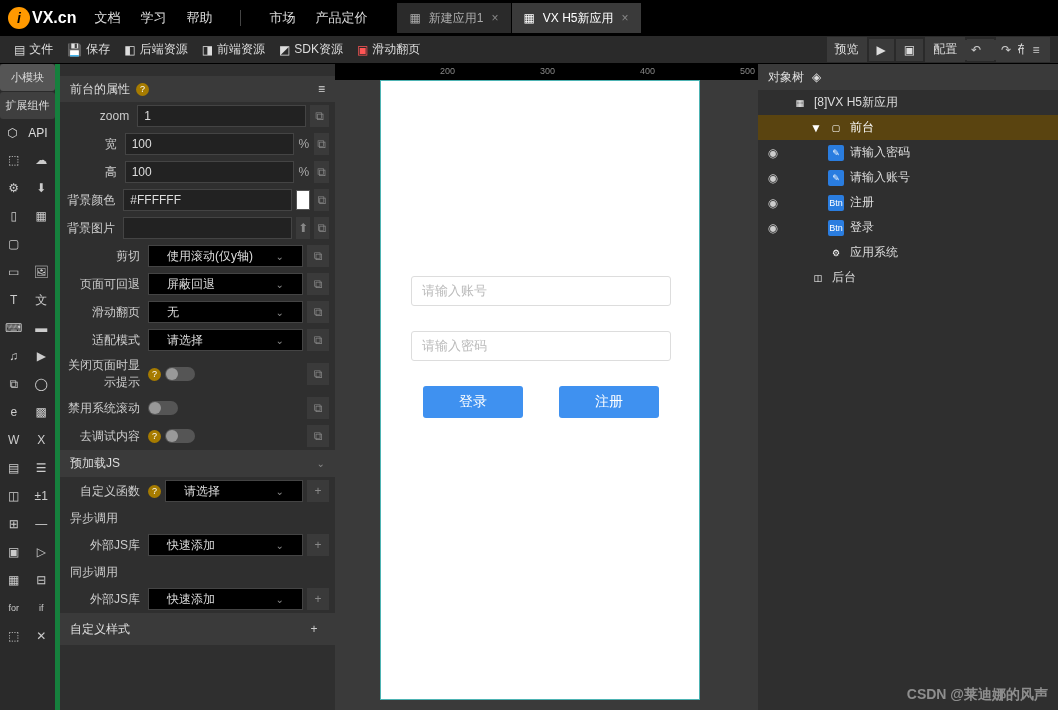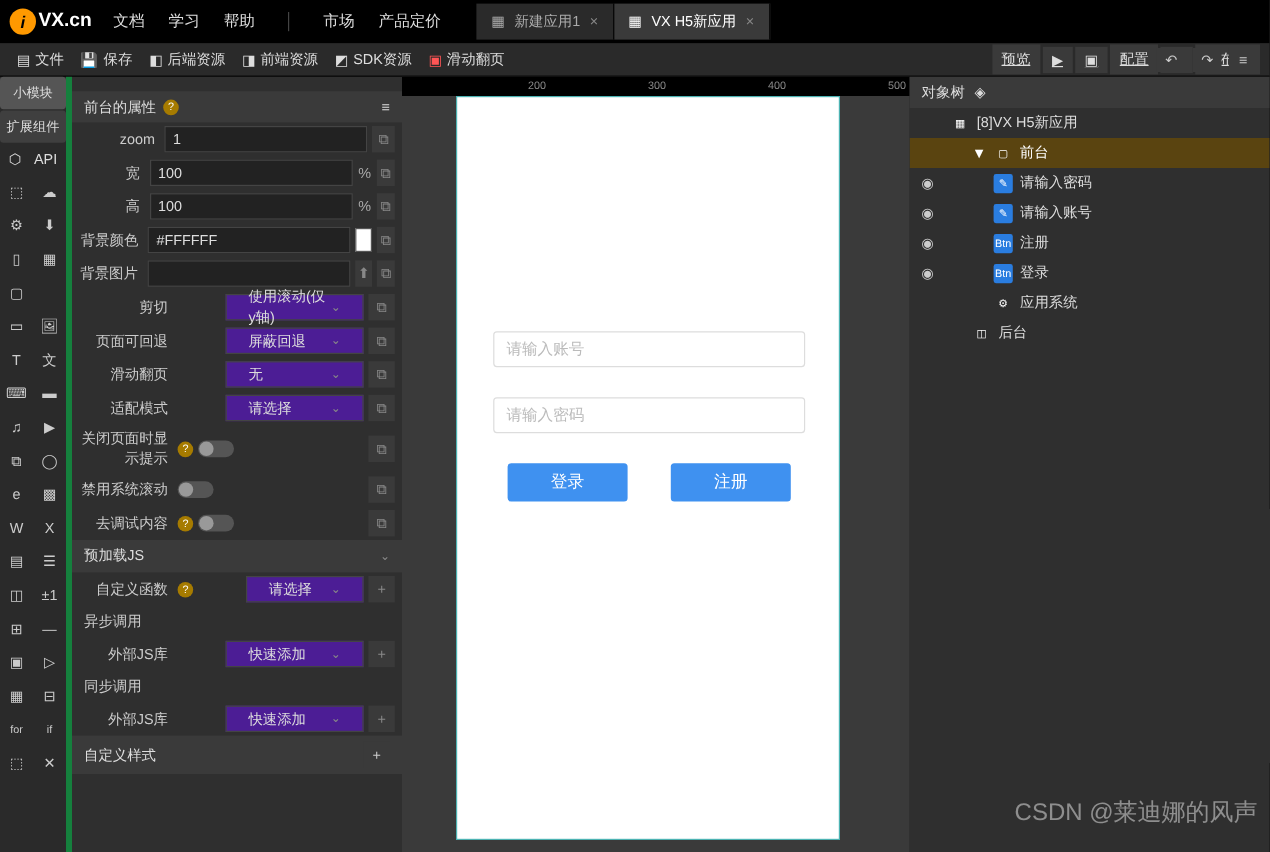--- a/index.html
+++ b/index.html
@@ -10,60 +10,60 @@
 .top-menu { display: flex; gap: 20px; align-items: center; }
 .top-menu span { color: #ddd; cursor: pointer; font-size: 13px; font-family: Liberation Serif, serif; }
 .top-divider { width: 1px; height: 16px; background: #444; margin: 0 8px; }
 .tabs { display: flex; margin-left: 30px; }
 .tab { display: flex; align-items: center; padding: 0 12px; height: 30px; background: #2a2a2a; color: #aaa; gap: 8px; font-size: 12px; border-right: 1px solid #000; }
 .tab.active { background: #3a3a3a; color: #fff; }
 .tab-close { cursor: pointer; color: #888; }
 .toolbar { height: 28px; background: #2a2a2a; display: flex; align-items: center; padding: 0 8px; gap: 2px; border-bottom: 1px solid #000; }
 .tb-item { display: flex; align-items: center; gap: 4px; padding: 3px 6px; color: #ddd; cursor: pointer; font-size: 12px; }
 .tb-right { margin-left: auto; display: flex; gap: 2px; align-items: center; }
-.tb-btn { padding: 4px 8px; background: #3a3a3a; cursor: pointer; color: #ddd; display: flex; align-items: center; gap: 4px; text-decoration: underline; }
+.tb-btn { padding: 4px 8px; background: #3a3a3a; cursor: pointer; color: #ddd; display: flex; align-items: center; gap: 4px; }
 .main { display: flex; height: calc(710px - 64px); }
 .left-tabs { width: 60px; background: #2a2a2a; border-right: 5px solid #15803d; }
 .lt-btn { padding: 6px 4px; text-align: center; background: #3f3f3f; color: #ddd; font-size: 11px; cursor: pointer; margin-bottom: 1px; border-radius: 3px; }
 .lt-btn.active { background: #555; }
 .api-row { display: flex; align-items: center; justify-content: space-around; padding: 6px 2px; color: #ddd; }
 .tool-grid { display: grid; grid-template-columns: 1fr 1fr; }
 .tool-cell { height: 28px; display: flex; align-items: center; justify-content: center; color: #ccc; cursor: pointer; }
 .props-panel { width: 275px; background: #2f2f2f; display: flex; flex-direction: column; overflow-y: auto; }
 .props-header { height: 26px; background: #3a3a3a; display: flex; align-items: center; padding: 0 10px; gap: 6px; color: #ddd; font-size: 12px; margin-top: 12px; }
 .q-icon { width: 13px; height: 13px; background: #a67b00; border-radius: 50%; color: #fff; display: inline-flex; align-items: center; justify-content: center; font-size: 9px; }
 .hamburger { margin-left: auto; cursor: pointer; }
 .prop-row { display: flex; align-items: center; padding: 3px 6px; gap: 4px; min-height: 26px; }
 .prop-label { width: 78px; text-align: right; color: #ccc; font-size: 12px; padding-right: 4px; }
 .prop-input { flex: 1; background: #222; border: 1px solid #444; color: #ddd; padding: 3px 6px; height: 22px; font-size: 12px; }
 .prop-suffix { width: 18px; text-align: center; color: #aaa; }
 .prop-icon-btn { width: 22px; height: 22px; background: #3a3a3a; display: flex; align-items: center; justify-content: center; cursor: pointer; color: #888; }
 .color-swatch { width: 20px; height: 20px; background: #fff; border: 1px solid #555; }
-.prop-select { flex: 1; background: #4c1d95; border: 1px solid #444; color: #ddd; padding: 3px 18px; height: 22px; font-size: 12px; display: flex; align-items: center; justify-content: space-between; margin-left: 40px; }
+.prop-select { flex: 1; background: #000000; border: 1px solid #444; color: #ddd; padding: 3px 18px; height: 22px; font-size: 12px; display: flex; align-items: center; justify-content: space-between; }
 .chev { color: #888; font-size: 10px; }
 .toggle { width: 30px; height: 14px; background: #555; border-radius: 7px; position: relative; cursor: pointer; }
 .toggle::after { content: ''; width: 12px; height: 12px; background: #999; border-radius: 50%; position: absolute; top: 1px; left: 1px; }
 .section-hdr { background: #3a3a3a; padding: 5px 10px; display: flex; align-items: center; color: #ddd; cursor: pointer; }
 .section-hdr .chev { margin-left: auto; }
 .plus-btn { width: 22px; height: 22px; background: #3a3a3a; display: flex; align-items: center; justify-content: center; cursor: pointer; color: #ccc; margin-left: auto; }
 .canvas-area { flex: 1; background: #3a3a3a; position: relative; overflow: hidden; }
 .ruler-h { height: 16px; background: #000000; position: relative; font-size: 9px; color: #888; }
 .ruler-tick { position: absolute; top: 2px; }
 .canvas-stage { position: absolute; top: 16px; left: 45px; width: 320px; height: 620px; background: #fff; border: 1px solid #4db3b3; }
 .form-input { position: absolute; width: 260px; height: 30px; left: 30px; border: 1px solid #ddd; border-radius: 3px; padding: 0 10px; color: #bbb; font-size: 13px; display: flex; align-items: center; }
 .form-btn { position: absolute; width: 100px; height: 32px; background: #3f91f0; color: #fff; border-radius: 3px; display: flex; align-items: center; justify-content: center; font-size: 14px; cursor: pointer; }
 .tree-panel { width: 300px; background: #2f2f2f; }
 .tree-header { height: 26px; background: #3a3a3a; display: flex; align-items: center; padding: 0 10px; gap: 8px; color: #ddd; }
 .tree-item { display: flex; align-items: center; padding: 4px 8px; gap: 6px; color: #ddd; cursor: pointer; font-size: 12px; min-height: 24px; }
 .tree-item.selected { background: #5a4410; color: #fff; }
 .tree-spacer { display: inline-block; }
 .eye { width: 14px; color: #ccc; text-align: center; }
 .tree-icon { width: 16px; height: 16px; display: inline-flex; align-items: center; justify-content: center; border-radius: 2px; font-size: 9px; color: #fff; }
 .ti-blue { background: #2a7de0; }
-.watermark { position: absolute; bottom: 20px; right: 10px; color: rgba(220,220,220,0.55); font-size: 20px; }
+.watermark { position: absolute; bottom: 6px; right: 10px; color: rgba(220,220,220,0.55); font-size: 14px; font-weight: bold; }
 .undo-redo { position: absolute; right: 10px; top: 40px; display: flex; gap: 6px; }
 .ur-btn { width: 24px; height: 20px; background: #3a3a3a; color: #ccc; display: flex; align-items: center; justify-content: center; cursor: pointer; }
 </style>
 </head>
 <body>
 
 <div class="top-bar">
   <div class="logo">
     <span class="logo-i">i</span>
     <span>VX.cn</span>

